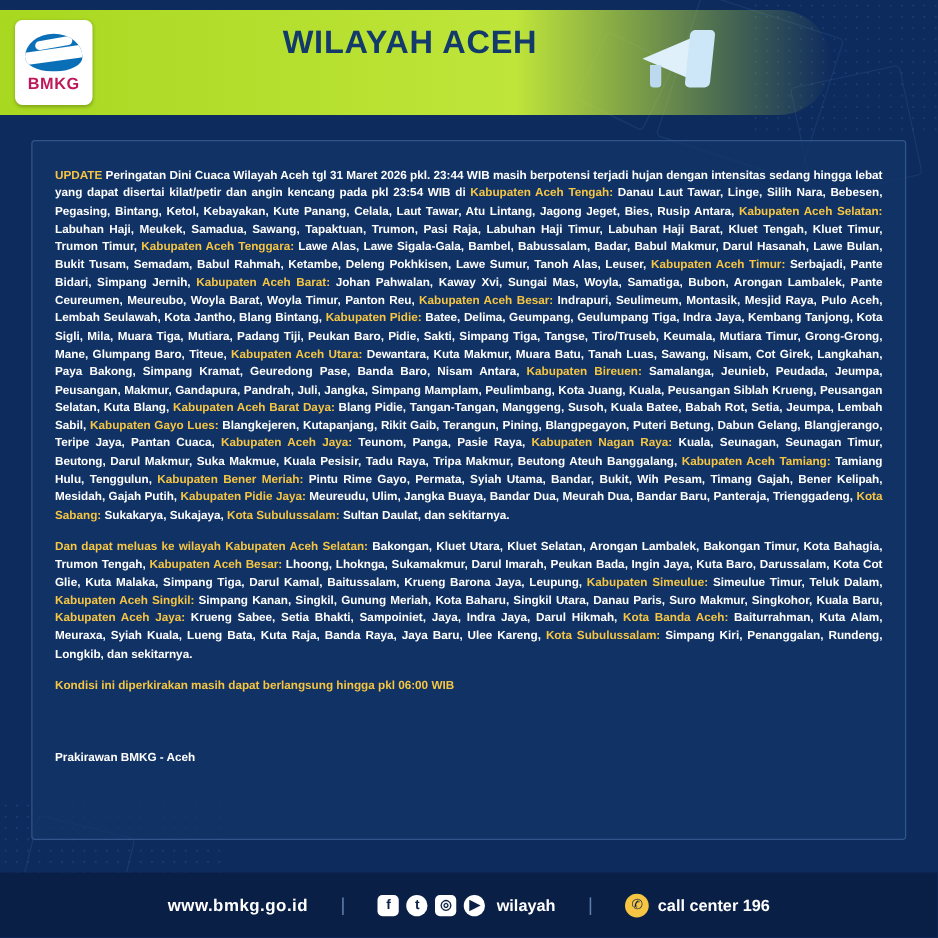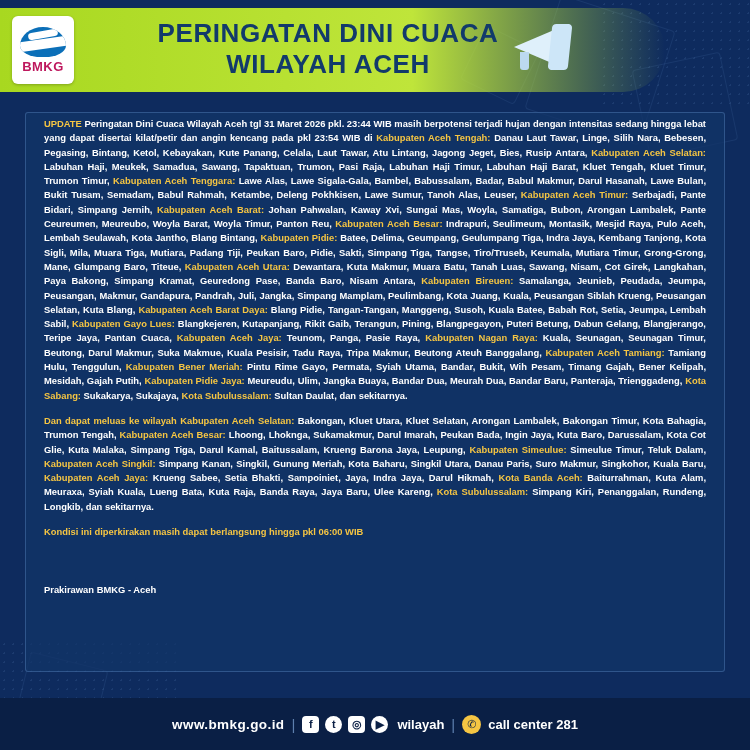--- a/index.html
+++ b/index.html
@@ -152,21 +152,21 @@
   
   .card {
     position: absolute;
     left: 25px;
     top: 112px;
     width: 700px;
     height: 560px;
     background: rgba(18, 52, 104, .72);
     border: 1px solid rgba(120,170,230,.30);
     border-radius: 3px;
-    padding: 4px 18px 18px 18px;
+    padding: 20px 18px 18px 18px;
     overflow: hidden;
   }
   .body-text {
     font-size: 9.4px;
     line-height: 1.52;
     color: #ffffff;
     text-align: justify;
     font-weight: bold;
   }
   .body-text p { margin: 0 0 11px 0; }
@@ -177,21 +177,21 @@
 
   
   .footer {
     position: absolute;
     left: 0; right: 0; bottom: 0;
     height: 52px;
     background: #0a1f45;
     display: flex;
     align-items: center;
     justify-content: center;
-    gap: 7px;
+    gap: 26px;
   }
   .footer .site {
     color: #ffffff;
     font-size: 13.5px;
     font-weight: bold;
     letter-spacing: .4px;
   }
   .footer .divider {
     color: #5d7fae;
     font-size: 15px;
@@ -254,21 +254,20 @@
 
 <div class="header">
   <div class="header-band"></div>
 
   <div class="logo">
     <div class="mark"></div>
     <div class="logo-text">BMKG</div>
   </div>
 
   <div class="title-wrap">
-    <div class="title-line">PERINGATAN DINI CUACA</div>
     <div class="title-line">WILAYAH ACEH</div>
   </div>
 
   <div class="megaphone">
     <div class="cone"></div>
     <div class="handle"></div>
     <div class="body"></div>
   </div>
 </div>
 
@@ -287,15 +286,15 @@
   <span class="social">
     <span class="sicon">f</span>
     <span class="sicon circle">t</span>
     <span class="sicon">◎</span>
     <span class="sicon circle">▶</span>
     <span class="handle-text">wilayah</span>
   </span>
   <span class="divider">|</span>
   <span class="callcenter">
     <span class="phone-badge">✆</span>
-    <span class="cc-text">call center 281</span>
+    <span class="cc-text">call center 196</span>
   </span>
 </div>
 
 </body></html>

